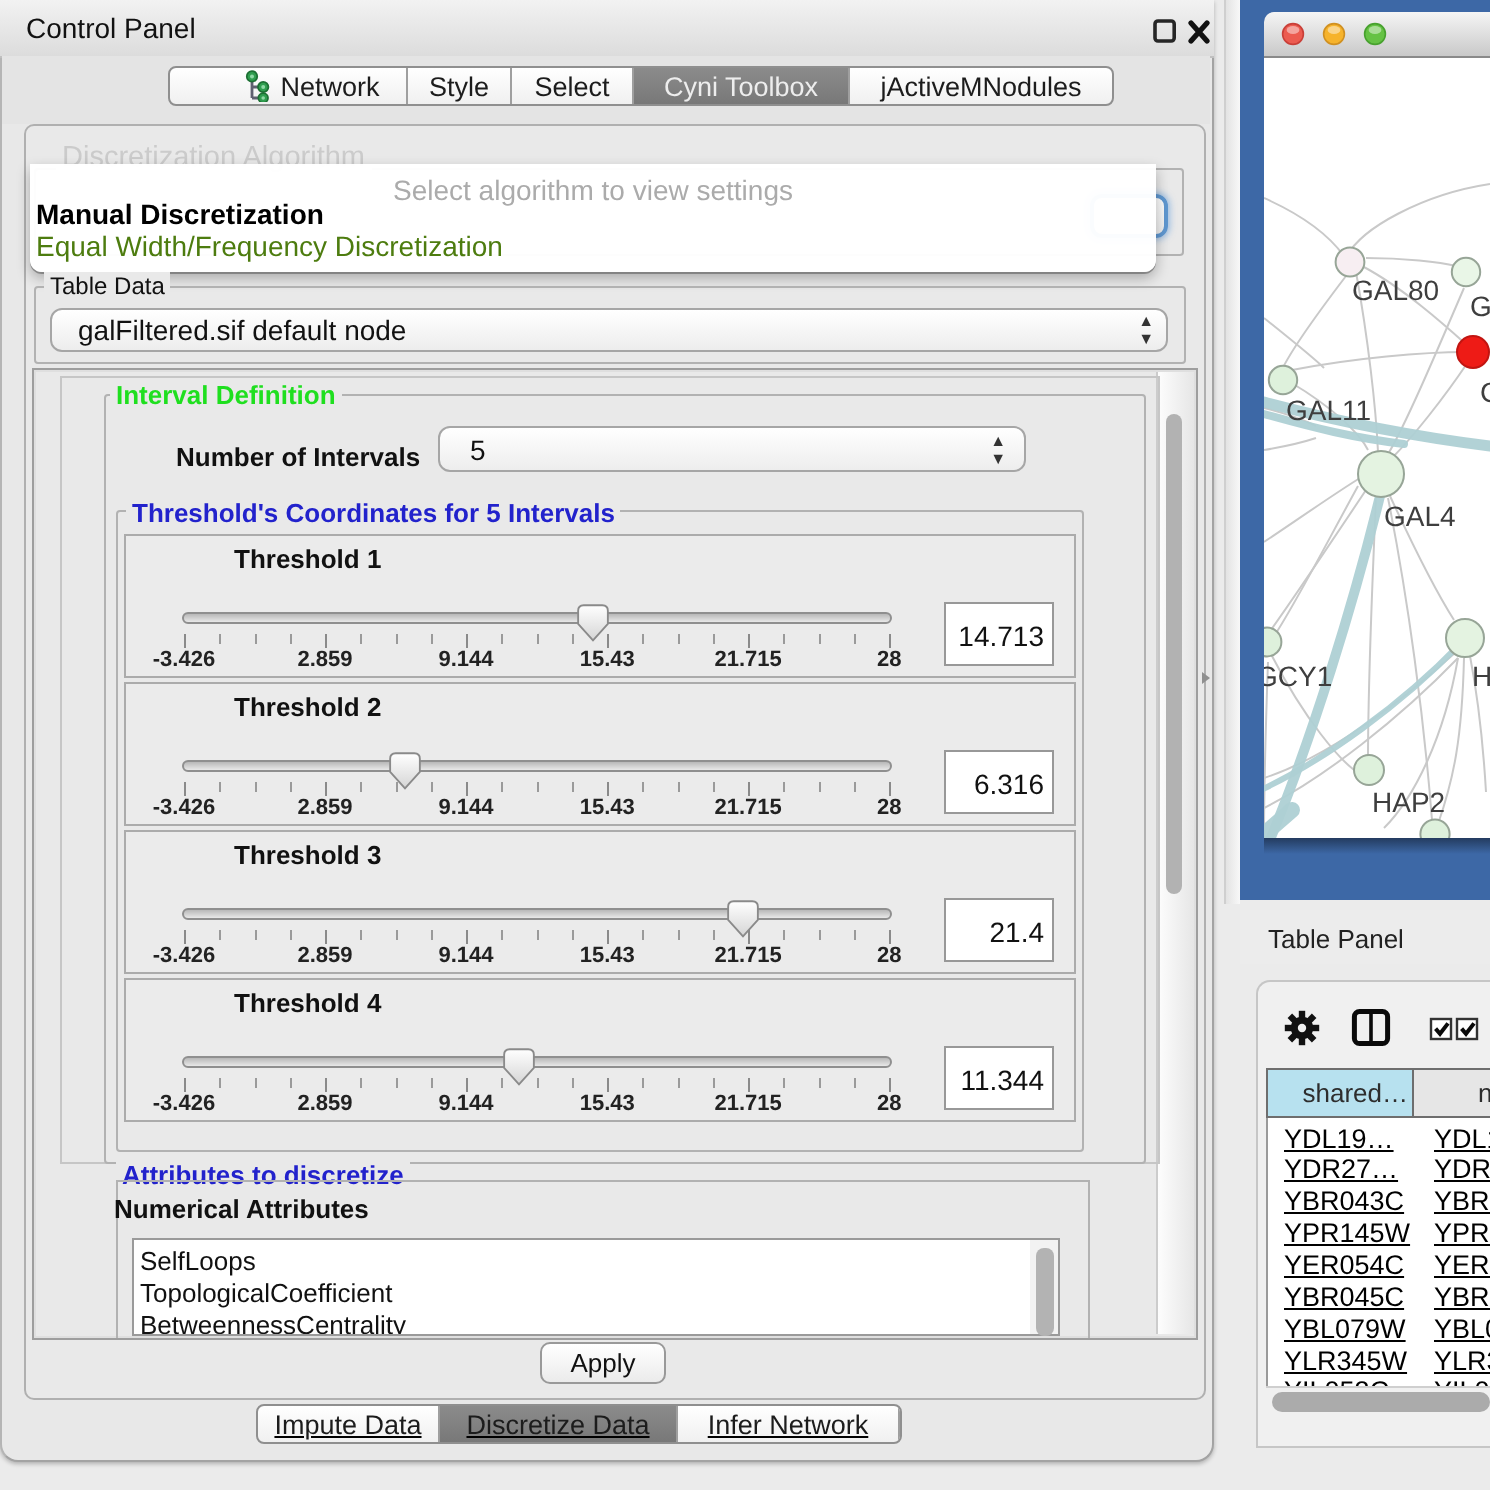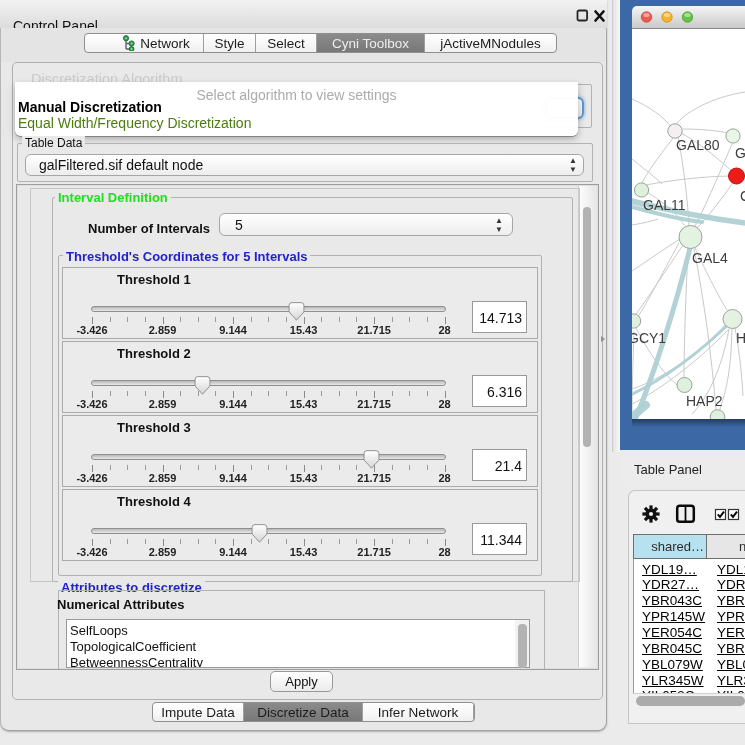--- a/index.html
+++ b/index.html
@@ -1,21 +1,21 @@
 <!DOCTYPE html>
 <html><head><meta charset="utf-8">
 <style>
 html,body{margin:0;padding:0;}
 body{font-family:"Liberation Sans",sans-serif;}
 #page{position:relative;width:745px;height:745px;background:#ebebeb;overflow:hidden;}
 .abs{position:absolute;}
 
 #cpwin{left:0;top:0;width:605px;height:730px;background:#e8e8e8;border-left:1px solid #b5b5b5;border-right:1px solid #a3a3a3;border-bottom:1px solid #a3a3a3;border-radius:0 0 9px 9px;box-shadow:0 1px 2px rgba(0,0,0,0.25);}
 #titlebar{left:0;top:0;width:607px;height:28px;background:linear-gradient(#f2f2f2,#dcdcdc);border-bottom:1px solid #c0c0c0;}
-#titletext{left:13px;top:6px;font-size:14px;color:#111;margin-top:12px;}
+#titletext{left:13px;top:6px;font-size:14px;color:#111;}
 
 #tabbar{left:84px;top:33px;height:18px;display:flex;border:1px solid #8f8f8f;border-radius:4px;overflow:hidden;background:linear-gradient(#ffffff,#f0f0f0);padding-left:24px;}
 .tab{font-size:13.5px;color:#1c1c1c;display:flex;align-items:center;justify-content:center;border-right:1px solid #9f9f9f;}
 .tab:last-child{border-right:none;}
 .tabsel{background:linear-gradient(#8b8b8b,#787878);color:#ededed;}
 
 #content{left:11.5px;top:62px;width:589px;height:636px;background:#e9e9e9;border:1px solid #b0b0b0;border-radius:5px;}
 
 #vsc-track{left:577.5px;top:185px;width:18px;height:482px;background:linear-gradient(to right,#fdfdfd,#e6e6e6);border-left:1px solid #cccccc;}
 #vsc-thumb{left:583px;top:207px;width:8px;height:240px;background:#b2b2b2;border-radius:4px;}
@@ -210,21 +210,21 @@
   <div class="abs" style="left:58px;top:590px;width:485px;height:78px;border:1px solid #b2b2b2;border-bottom:none;"></div>
   <div class="abs" style="left:57px;top:597px;font-size:13px;font-weight:bold;color:#111;">Numerical Attributes</div>
   <div class="abs" id="attrlist">
     <div style="padding-left:3px;margin-top:3px;line-height:16.2px;">SelfLoops<br>TopologicalCoefficient<br>BetweennessCentrality</div>
   </div>
   <div class="abs" style="left:515px;top:619px;width:15px;height:49px;background:#f2f2f2;border:1px solid #9a9a9a;border-left:none;box-sizing:border-box;"></div>
   <div class="abs" style="left:518px;top:624px;width:8.5px;height:44px;background:#b3b3b3;border-radius:4px;"></div>
 
   <div class="abs" style="left:270px;top:671px;width:63px;height:21px;background:linear-gradient(#ffffff,#ebebeb);border:1px solid #999;border-radius:5px;box-sizing:border-box;font-size:13px;color:#111;text-align:center;line-height:19px;">Apply</div>
 
-  <div class="abs" style="left:152px;top:702px;height:18px;display:flex;border:1px solid #8f8f8f;border-radius:4px;overflow:hidden;background:linear-gradient(#ffffff,#f0f0f0);">
+  <div class="abs" style="left:128px;top:702px;height:18px;display:flex;border:1px solid #8f8f8f;border-radius:4px;overflow:hidden;background:linear-gradient(#ffffff,#f0f0f0);text-decoration:underline;">
     <div class="btab" style="width:90px;">Impute Data</div>
     <div class="btab tabsel" style="width:118px;">Discretize Data</div>
     <div class="btab" style="width:110px;">Infer Network</div>
   </div>
 
   <div class="abs" style="left:600.5px;top:336px;width:0;height:0;border-top:3px solid transparent;border-bottom:3px solid transparent;border-left:4px solid #909090;"></div>
 
   <div class="abs" id="wstrip"></div>
   <div class="abs" id="bluewin">
     <div class="abs" id="nettitle">

